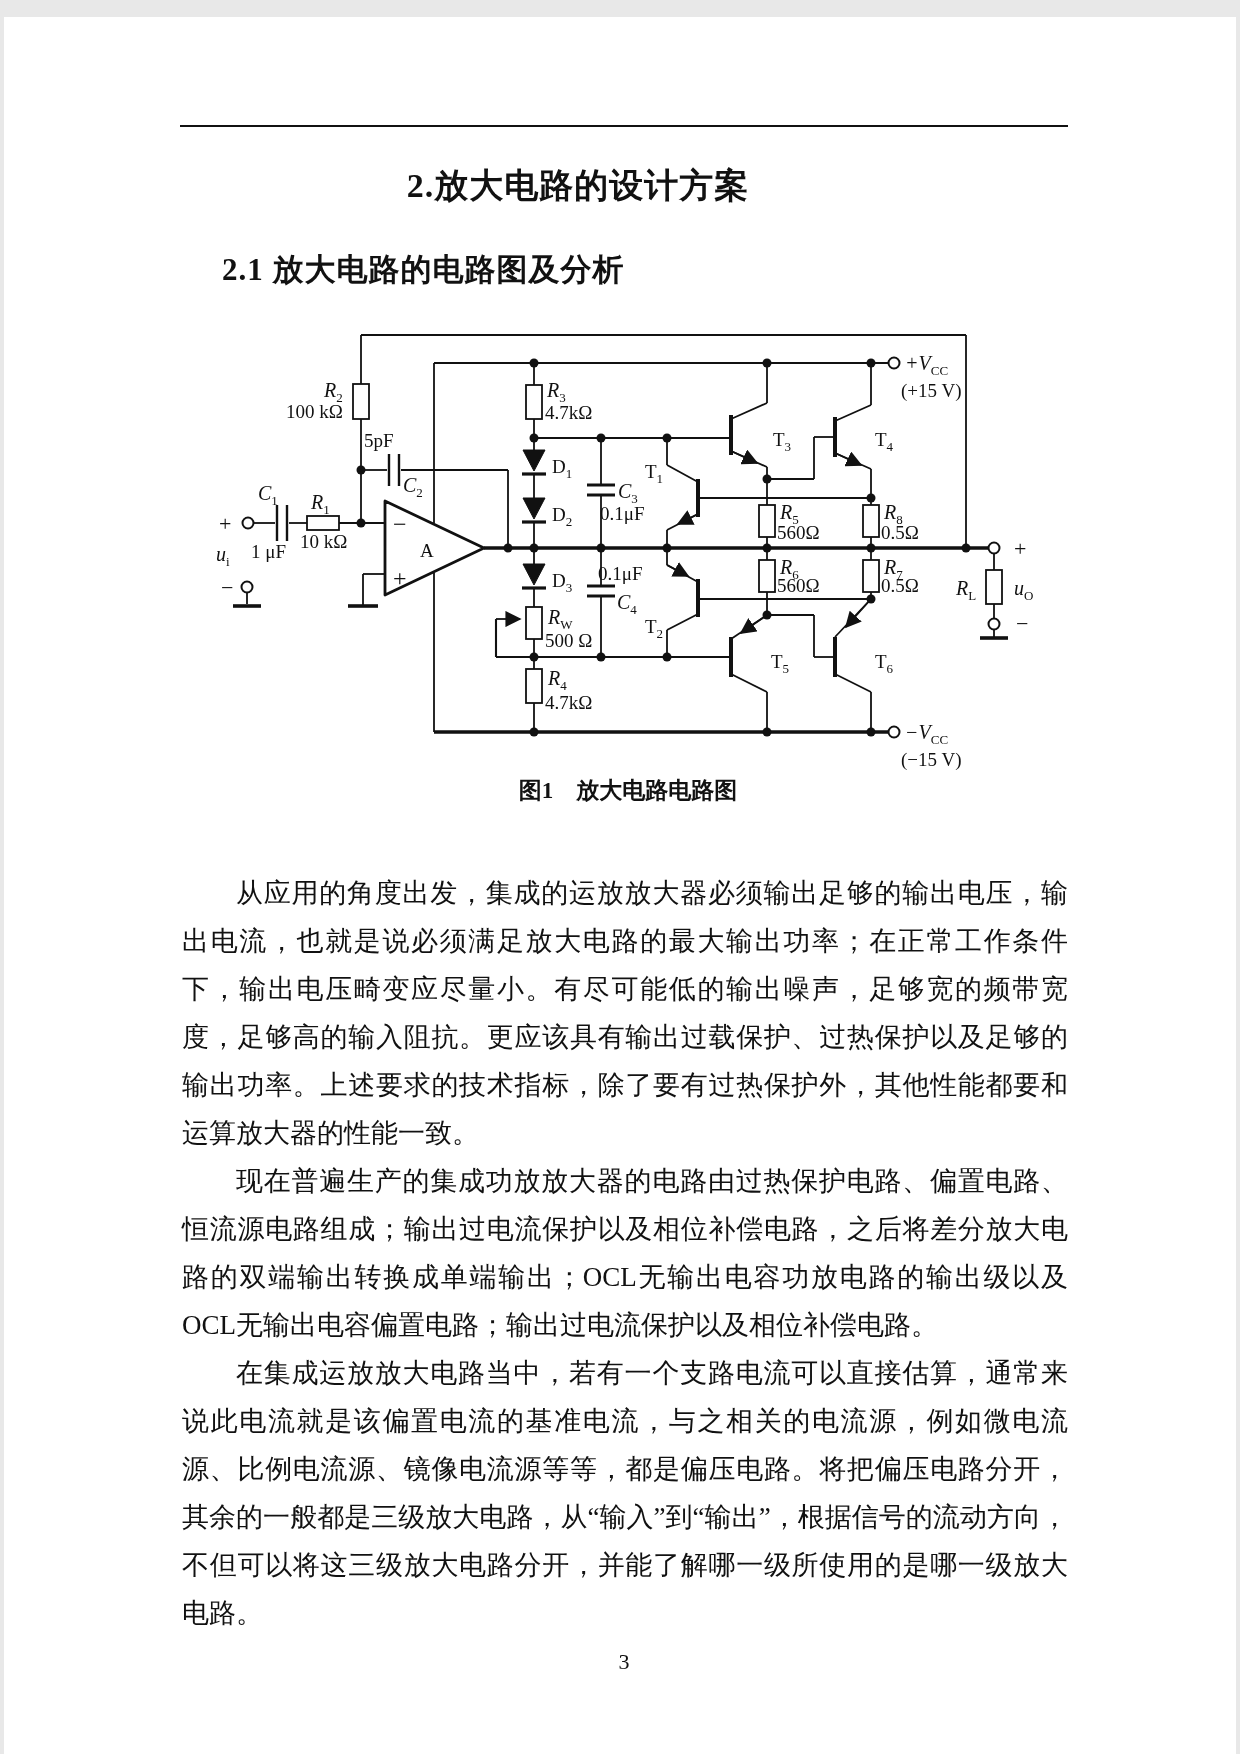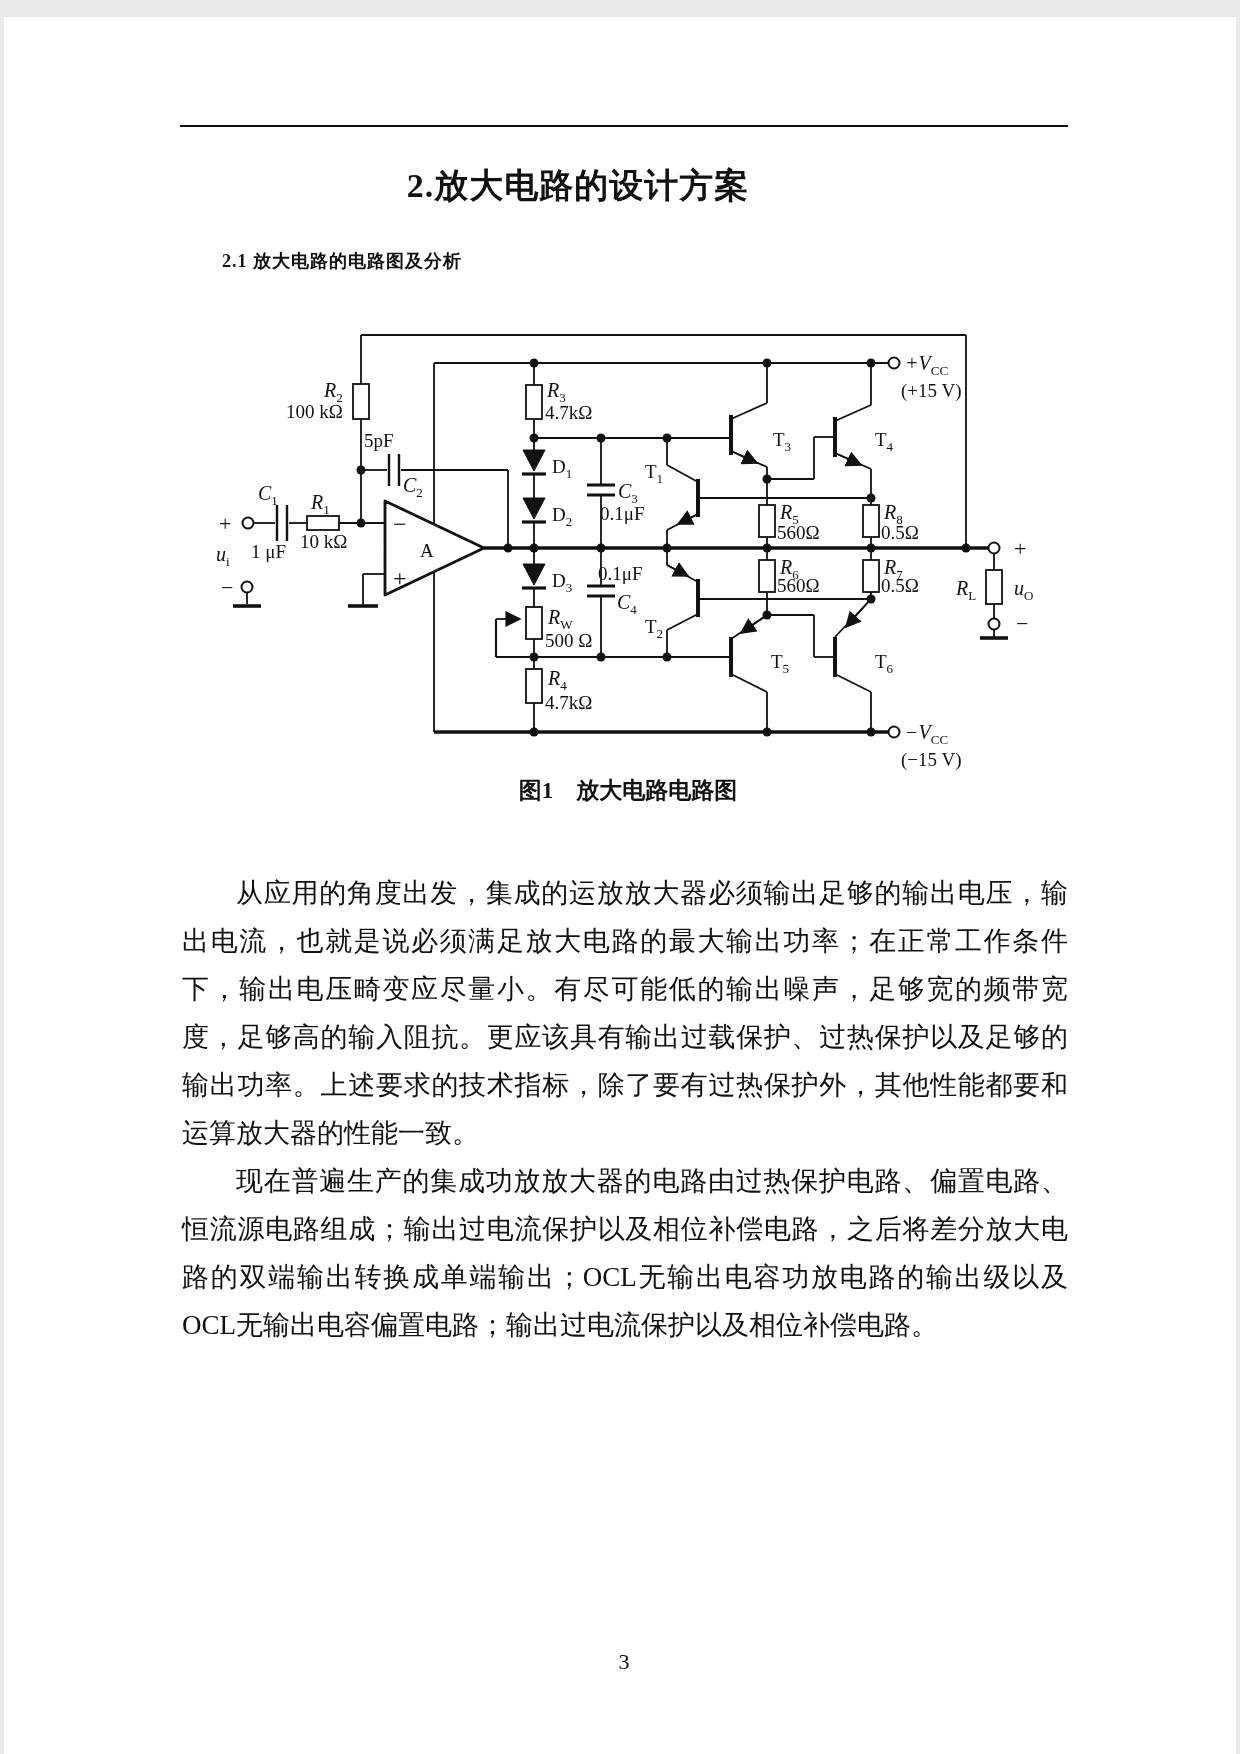--- a/index.html
+++ b/index.html
@@ -6,21 +6,21 @@
   .page{
     position:relative;width:1232px;height:1754px;background:#ffffff;margin:17px auto;
     font-family:"Liberation Serif","DejaVu Serif",serif;color:#111;overflow:hidden;
   }
   .toprule{position:absolute;left:176px;top:108px;width:888px;height:2px;background:#111;}
   .title{
     position:absolute;left:0;width:1148px;top:146px;text-align:center;
     font-size:34px;font-weight:bold;letter-spacing:1px;
   }
   .heading{
-    position:absolute;left:218px;top:232px;font-size:18px;font-weight:bold;letter-spacing:1px;
+    position:absolute;left:218px;top:232px;font-size:31px;font-weight:bold;letter-spacing:1px;
   }
   .figure{position:absolute;left:200px;top:295px;width:880px;height:470px;}
   .caption{
     position:absolute;left:4px;width:1240px;top:758px;text-align:center;
     font-size:23px;font-weight:600;
   }
   .bodytext{
     position:absolute;left:178px;top:852px;width:886px;
     font-size:27px;line-height:48px;text-align:justify;text-justify:inter-character;
   }
@@ -297,17 +297,18 @@
     <text class="sym" x="952" y="578"><tspan>R</tspan><tspan class="sub" dy="5">L</tspan></text>
     <text class="sym" x="1010" y="578"><tspan>u</tspan><tspan class="sub" dy="5">O</tspan></text>
     <text class="sign" x="1012" y="614">−</text>
   </svg>
 
   <div class="caption">图1　放大电路电路图</div>
 
   <div class="bodytext">
     <p>从应用的角度出发，集成的运放放大器必须输出足够的输出电压，输出电流，也就是说必须满足放大电路的最大输出功率；在正常工作条件下，输出电压畸变应尽量小。有尽可能低的输出噪声，足够宽的频带宽度，足够高的输入阻抗。更应该具有输出过载保护、过热保护以及足够的输出功率。上述要求的技术指标，除了要有过热保护外，其他性能都要和运算放大器的性能一致。</p>
     <p>现在普遍生产的集成功放放大器的电路由过热保护电路、偏置电路、恒流源电路组成；输出过电流保护以及相位补偿电路，之后将差分放大电路的双端输出转换成单端输出；OCL无输出电容功放电路的输出级以及OCL无输出电容偏置电路；输出过电流保护以及相位补偿电路。</p>
+    <p>在集成运放放大电路当中，若有一个支路电流可以直接估算，通常来说此电流就是该偏置电流的基准电流，与之相关的电流源，例如微电流源、比例电流源、镜像电流源等等，都是偏压电路。将把偏压电路分开，其余的一般都是三级放大电路，从“输入”到“输出”，根据信号的流动方向，不但可以将这三级放大电路分开，并能了解哪一级所使用的是哪一级放大电路。</p>
   </div>
 
   <div class="pagenum">3</div>
 
 </div>
 
 </body></html>

